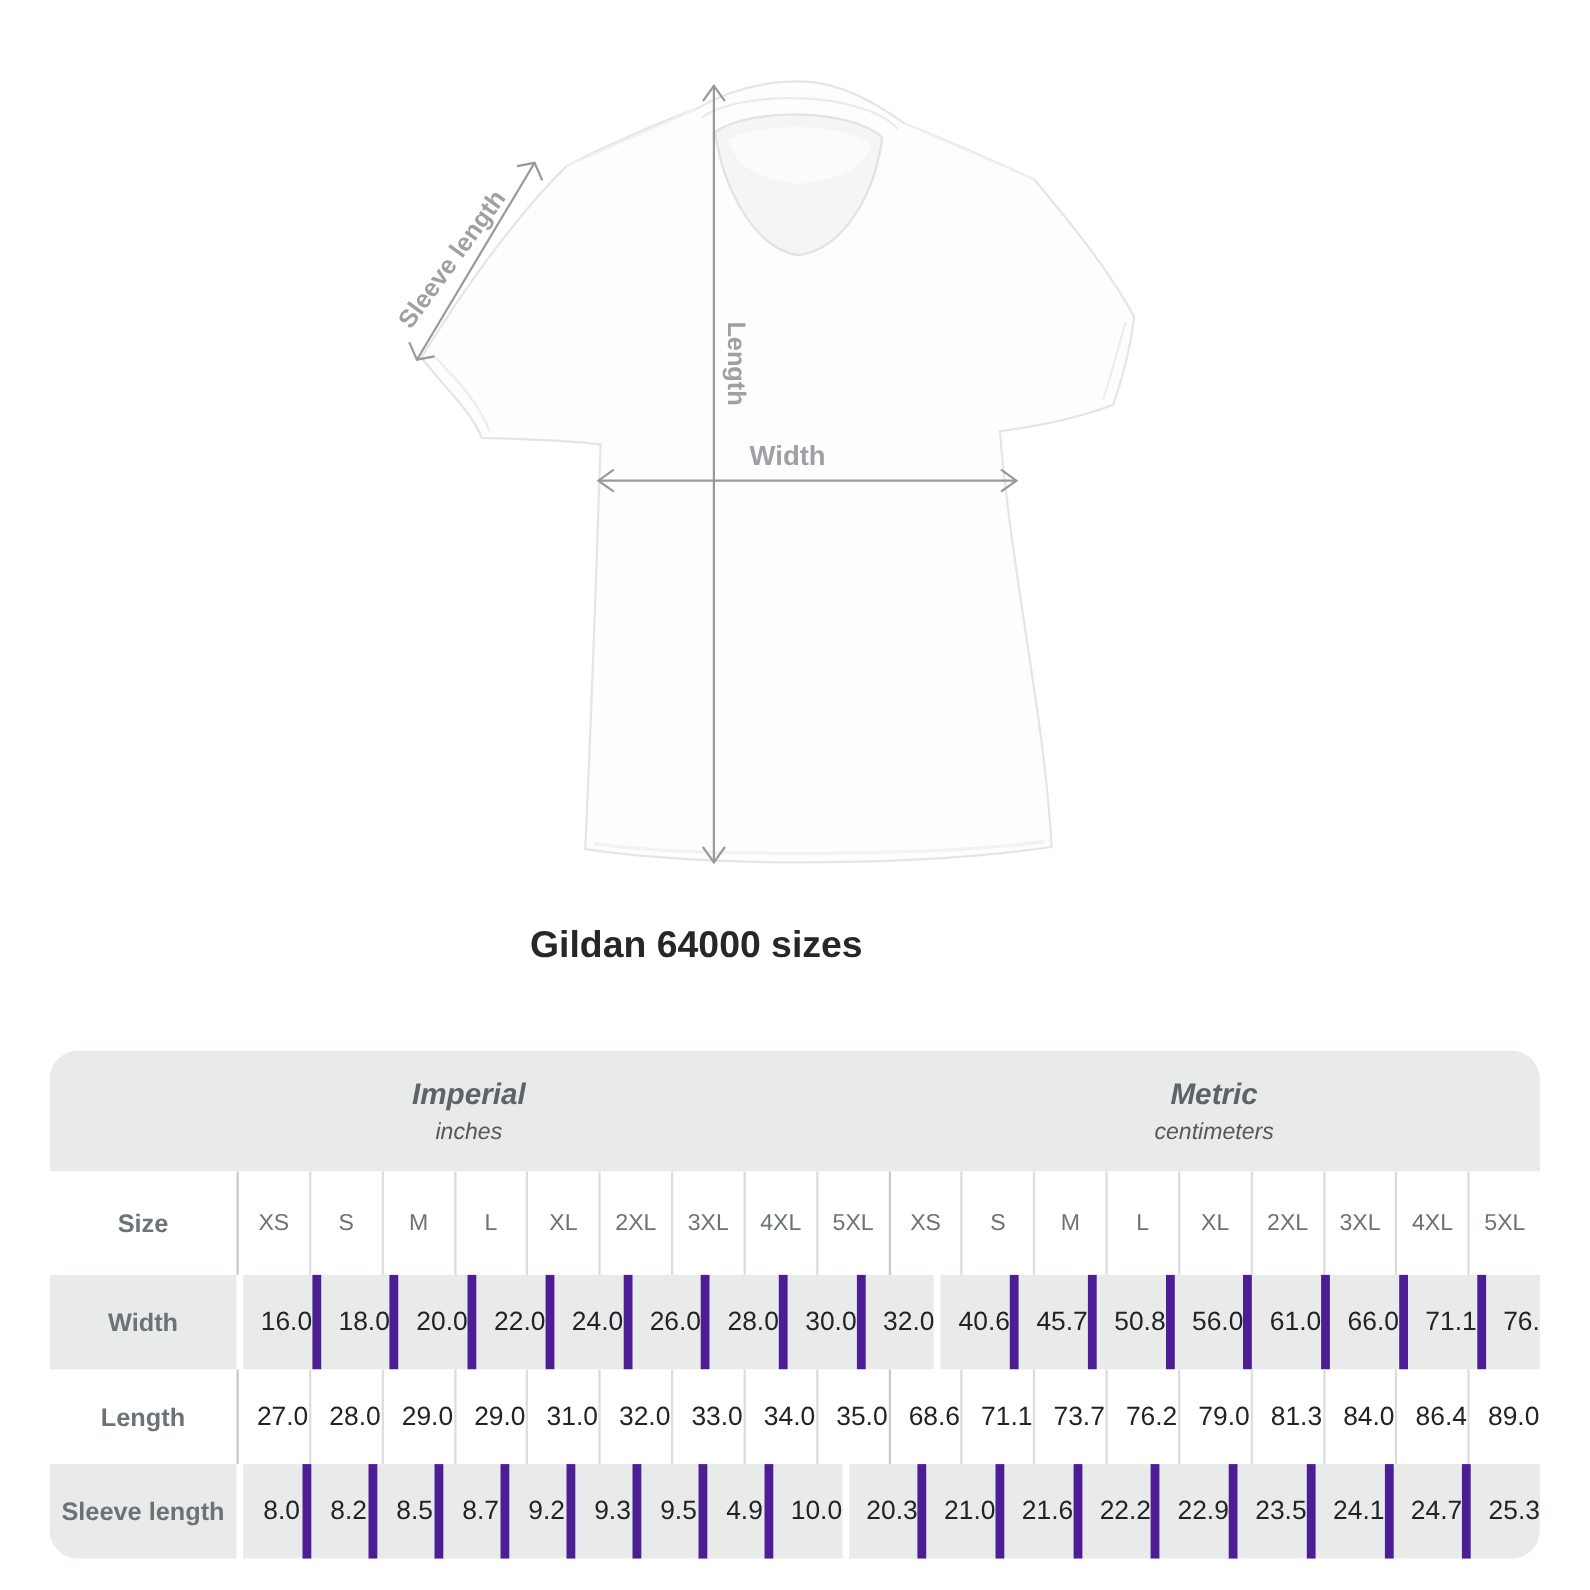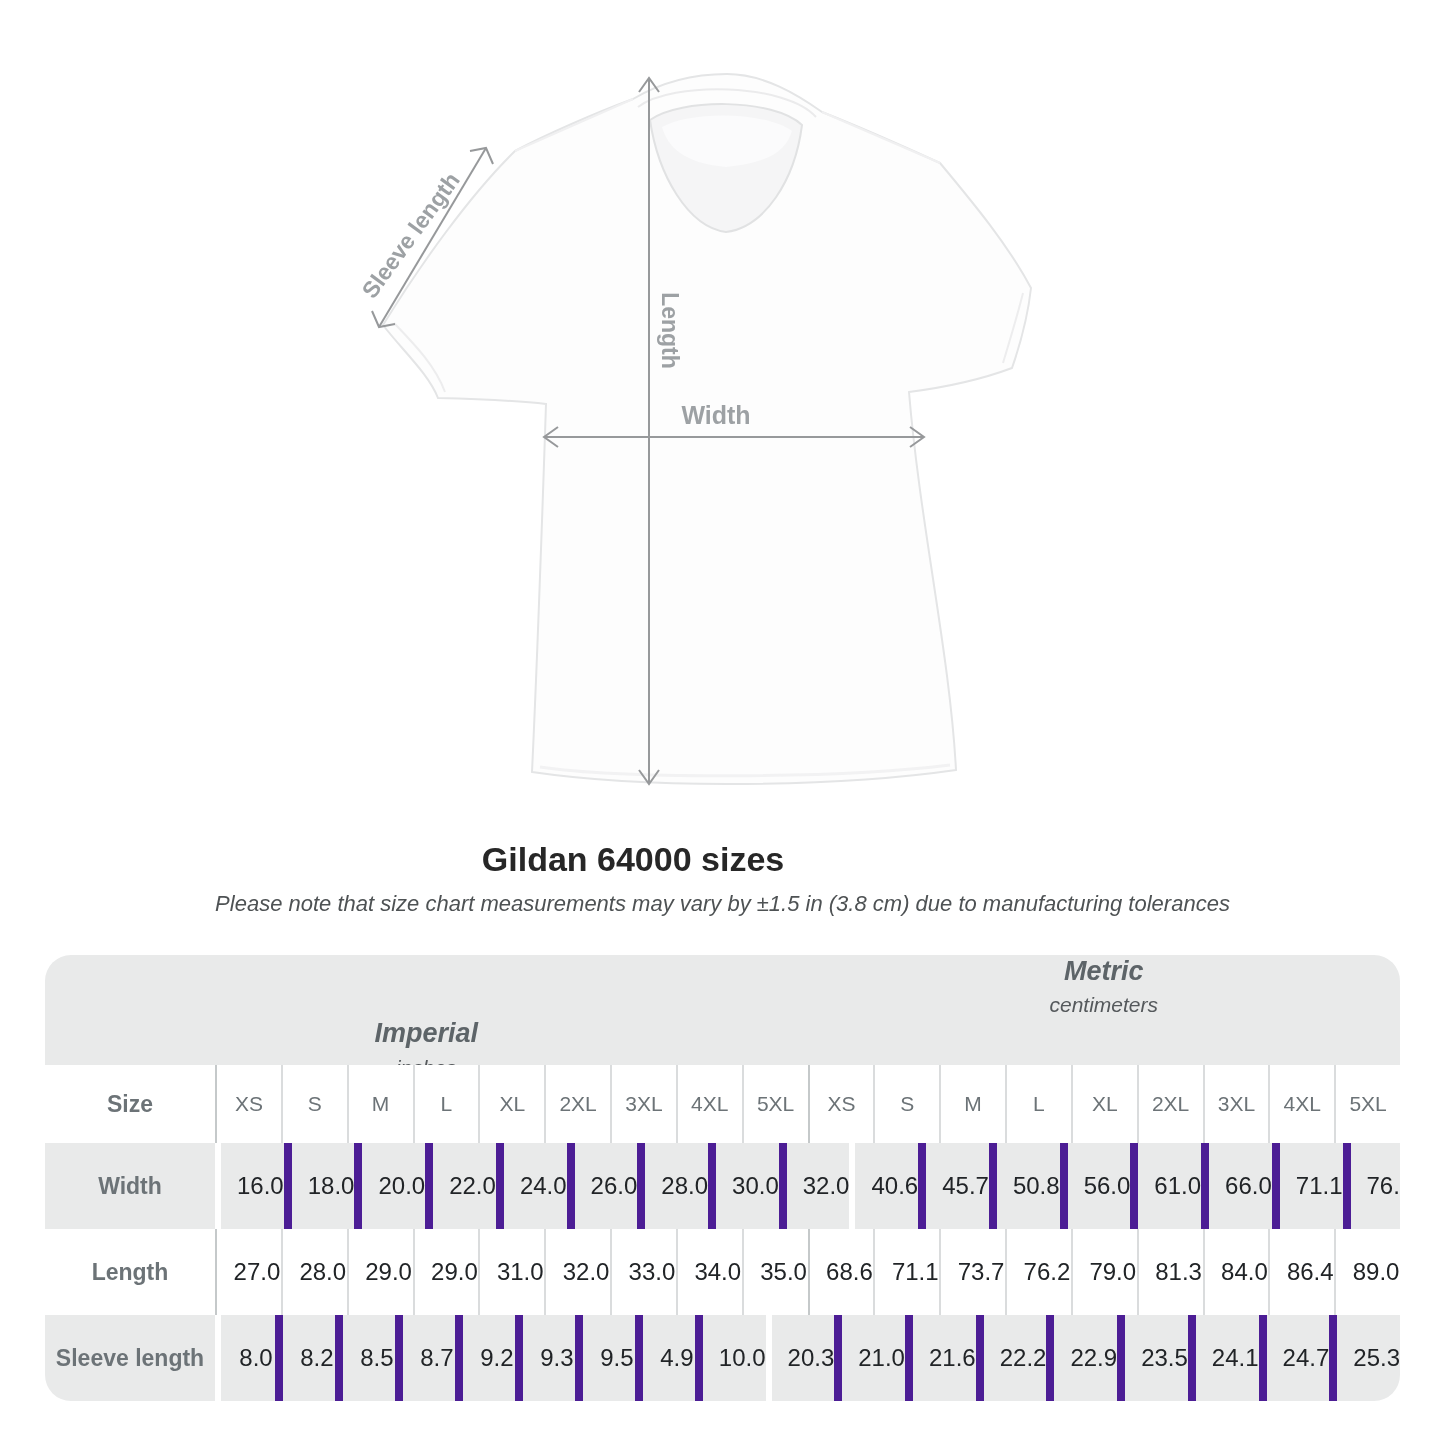--- a/index.html
+++ b/index.html
@@ -32,21 +32,21 @@
   .band{display:grid;grid-template-columns:170px repeat(18,1fr);height:110px;
         background:#e9eaea;}
   .band-cell{display:flex;flex-direction:column;align-items:center;justify-content:center;}
   .band-imperial{grid-column:1 / 11;}
   .band-metric{grid-column:11 / 20;}
   .band-title{font-size:27px;font-weight:bold;font-style:italic;color:#5d6468;line-height:1.2;}
   .band-sub{font-size:21px;font-style:italic;color:#55595c;margin-top:6px;}
 
   .row{display:grid;grid-template-columns:170px repeat(18,1fr);}
   .cell{display:flex;align-items:center;justify-content:center;box-sizing:border-box;}
-  .row-size{height:78px;}
+  .row-size{height:94px;}
   .row-data{height:86px;}
 
   .row-white .cell{background:#ffffff;border-left:2px solid #dadcdd;}
   .row-white .cell:first-child{border-left:none;}
   .row-white .cell.sep{border-left:2px solid #c5c9ca;}
 
   .row-gray .cell{background:#e9eaea;border-left:8px solid #4c1d95;}
   .row-gray .cell:first-child{border-left:none;}
   .row-gray .cell.sep{border-left:6px solid #ffffff;}
 
@@ -113,32 +113,31 @@
 
     <svg class="arrow-svg arrow-width" width="404" height="36" viewBox="0 0 404 36">
       <line x1="12" y1="18" x2="392" y2="18" stroke="#97999b" stroke-width="2"></line>
       <polyline points="26,8 12,18 26,28" fill="none" stroke="#97999b" stroke-width="2"></polyline>
       <polyline points="378,8 392,18 378,28" fill="none" stroke="#97999b" stroke-width="2"></polyline>
     </svg>
     <span class="meas-label width-label">Width</span>
   </div>
 
   <h1 class="title">Gildan 64000 sizes</h1>
-  <p class="note">Please note that size chart measurements may vary by ±1.5 in (3.8 cm) due to manufacturing tolerances</p>
 
   <div class="size-table">
 
     <div class="band">
+      <div class="band-cell band-imperial">
+        <div class="band-title">Imperial</div>
+        <div class="band-sub">inches</div>
+      </div>
       <div class="band-cell band-metric">
         <div class="band-title">Metric</div>
         <div class="band-sub">centimeters</div>
-      </div>
-      <div class="band-cell band-imperial">
-        <div class="band-title">Imperial</div>
-        <div class="band-sub">inches</div>
       </div>
     </div>
 
     <div class="row row-size row-white">
       <div class="cell lbl-cell">Size</div>
       <div class="cell hdr-cell sep">XS</div>
       <div class="cell hdr-cell">S</div>
       <div class="cell hdr-cell">M</div>
       <div class="cell hdr-cell">L</div>
       <div class="cell hdr-cell">XL</div>

